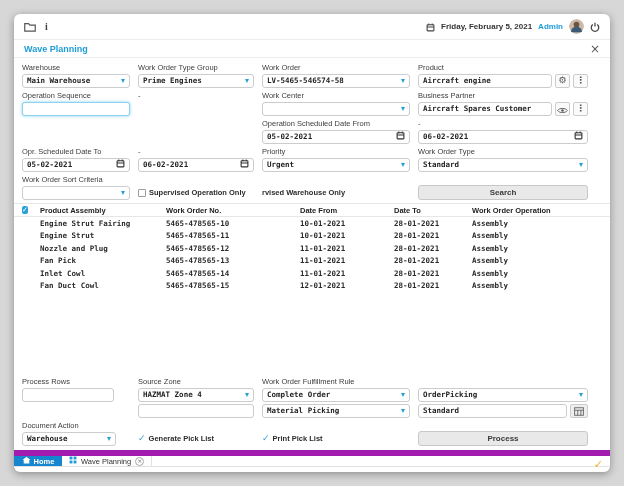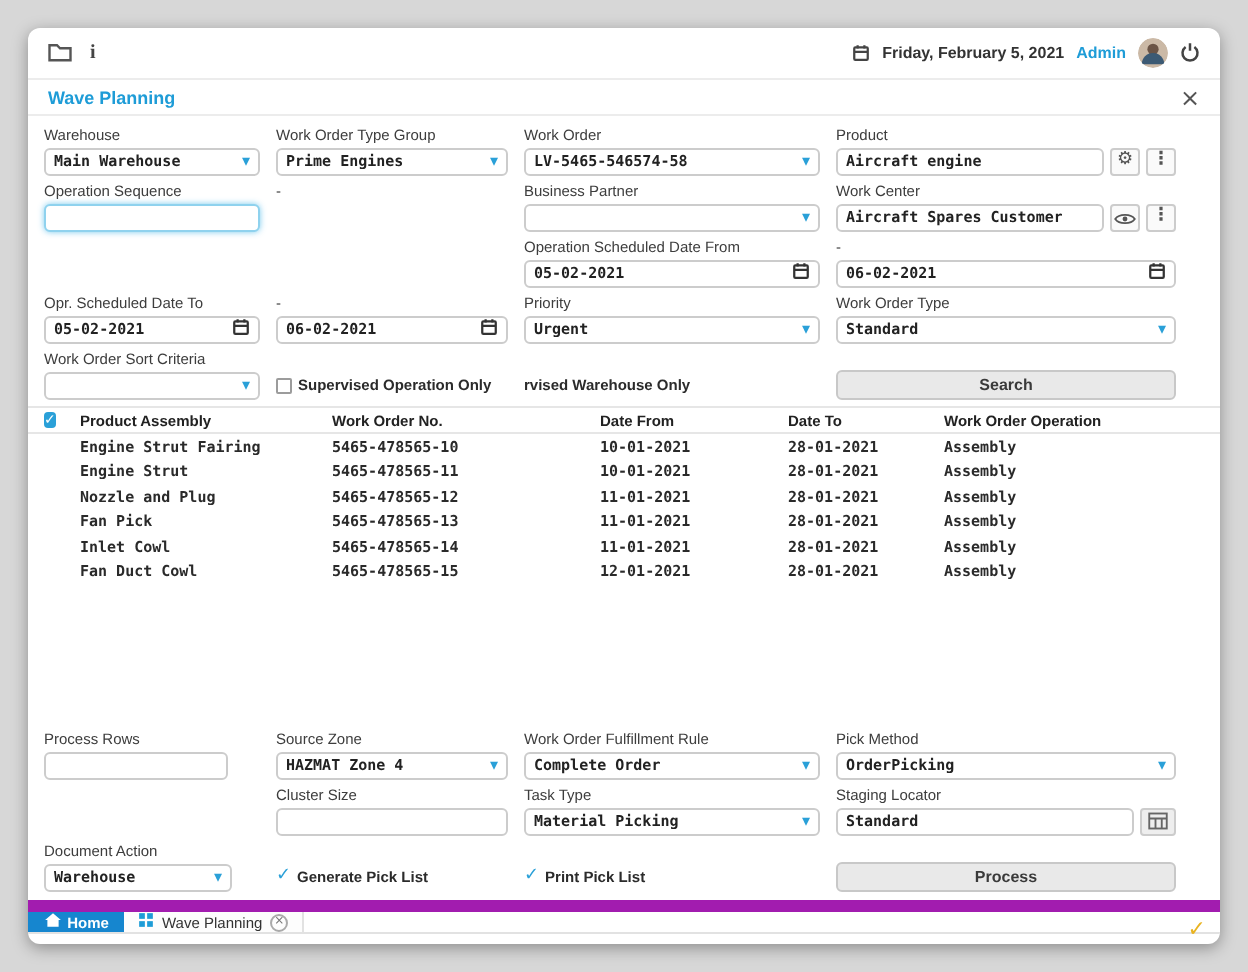--- a/index.html
+++ b/index.html
@@ -146,22 +146,22 @@
         </span>
         <span class="iconbtn">
           <span class="glyph" style="font-size:9px;font-weight:700;">⋮</span>
         </span>
       </div>
     </div>
 
     <div class="frow lblrow">
       <div class="lbl">Operation Sequence</div>
       <div class="lbl">-</div>
+      <div class="lbl">Work Center</div>
       <div class="lbl">Business Partner</div>
-      <div class="lbl">Work Center</div>
     </div>
     <div class="frow fldrow">
       <input class="inp focused" value="" style="">
       <div></div>
       <div class="sel">
         <span class="val"></span>
         <span class="chev">▾</span>
       </div>
       <div class="fgroup">
         <div class="txtbox">
@@ -322,44 +322,37 @@
       <div>Assembly</div>
     </div>
       </div>
   </div>
 
   <div class="bottomform">
     <div class="frow lblrow">
       <div class="lbl">Process Rows</div>
       <div class="lbl">Source Zone</div>
       <div class="lbl">Work Order Fulfillment Rule</div>
-      <div class="lbl">Pick Method</div>
     </div>
     <div class="frow fldrow">
       <input class="inp" style="width: 92px;" value="">
       <div class="sel">
         <span class="val">HAZMAT Zone 4</span>
         <span class="chev">▾</span>
       </div>
       <div class="sel">
         <span class="val">Complete Order</span>
         <span class="chev">▾</span>
       </div>
       <div class="sel">
         <span class="val">OrderPicking</span>
         <span class="chev">▾</span>
       </div>
     </div>
 
-    <div class="frow lblrow">
-      <div></div>
-      <div class="lbl">Cluster Size</div>
-      <div class="lbl">Task Type</div>
-      <div class="lbl">Staging Locator</div>
-    </div>
     <div class="frow fldrow">
       <div></div>
       <input class="inp" value="" style="">
       <div class="sel">
         <span class="val">Material Picking</span>
         <span class="chev">▾</span>
       </div>
       <div class="fgroup">
         <div class="txtbox">
           <span class="val">Standard</span>

